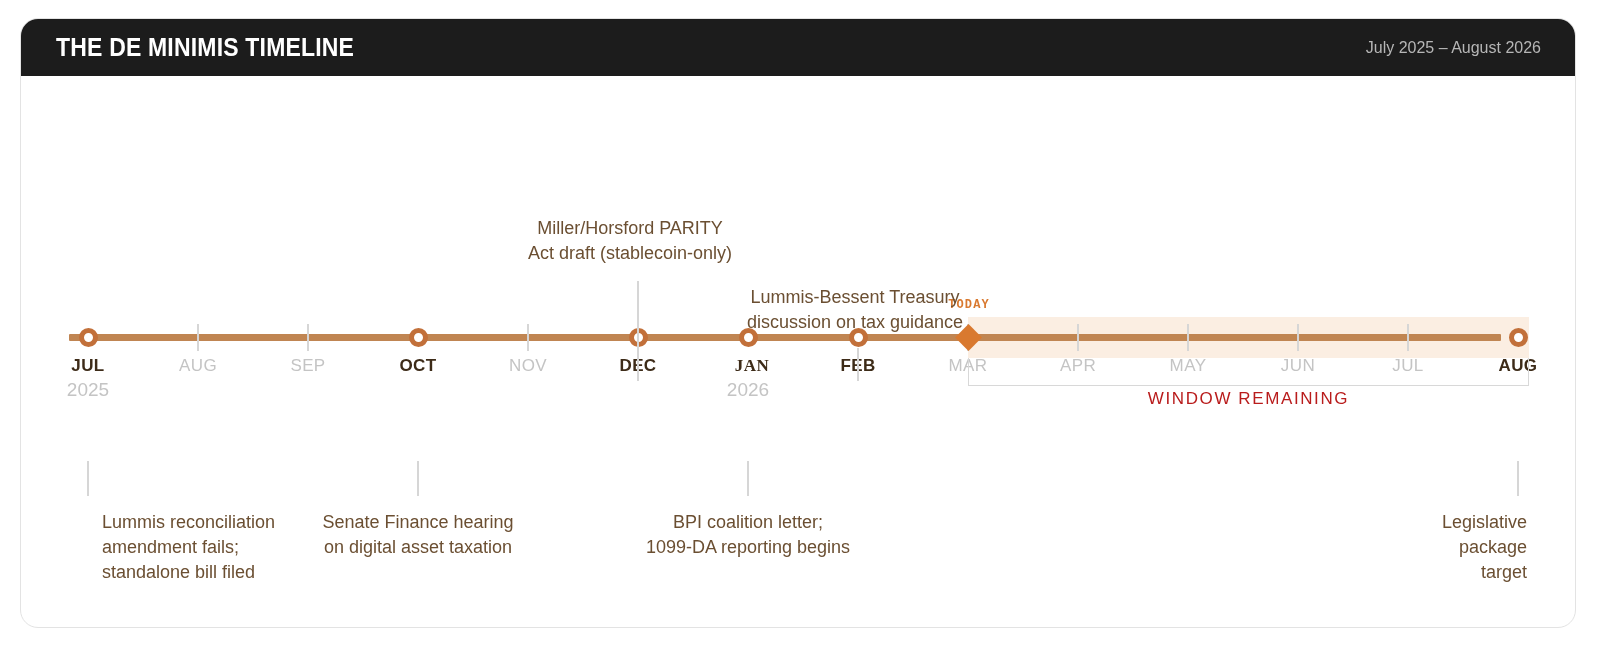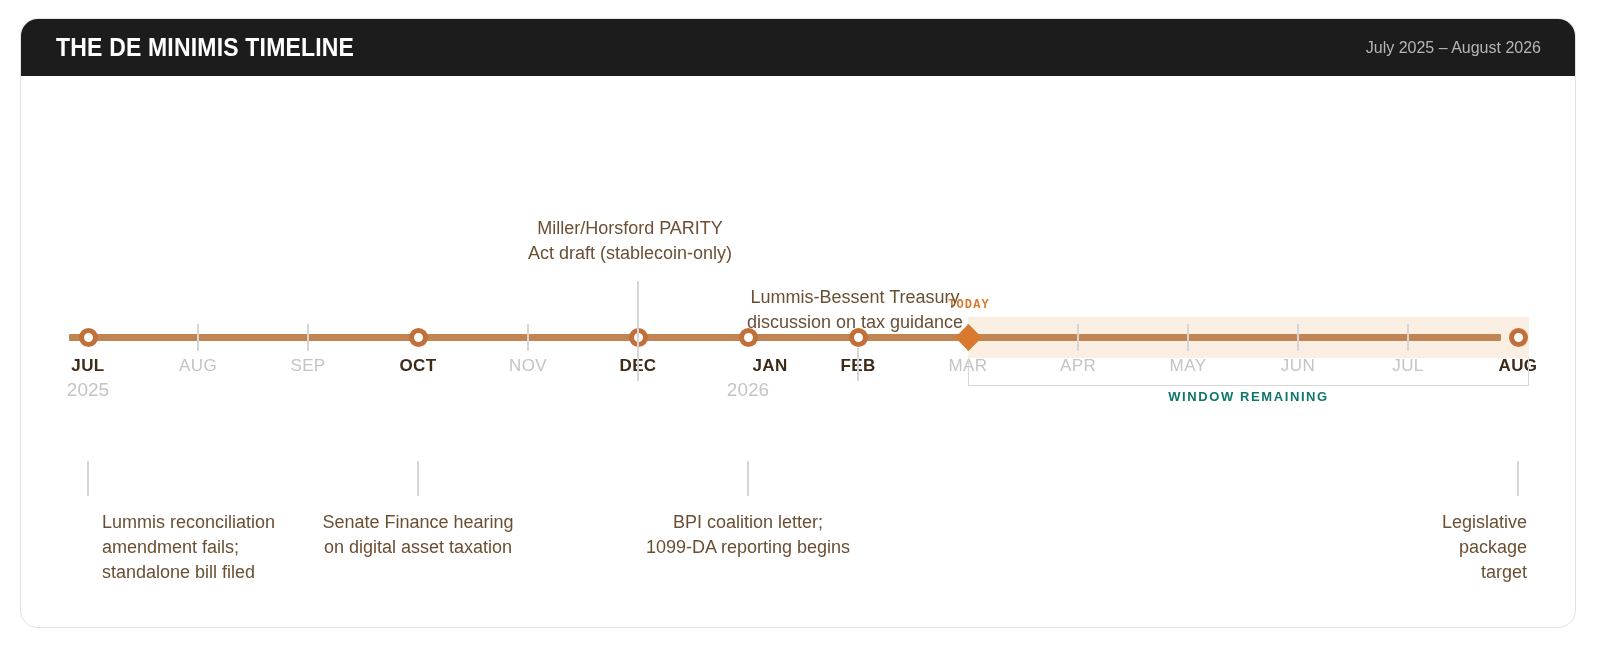--- a/index.html
+++ b/index.html
@@ -88,23 +88,23 @@
     top: 282px;
     height: 28px;
     border-left: 1.5px solid #d8d8d8;
     border-right: 1.5px solid #d8d8d8;
     border-bottom: 1.5px solid #d8d8d8;
     box-sizing: border-box;
   }
   #window-label {
     position: absolute;
     top: 313px;
-    color: #0f766e;
-    font-size: 13px;
-    font-weight: bold;
+    color: #b91c1c;
+    font-size: 17px;
+    font-weight: normal;
     letter-spacing: 1.6px;
     text-align: center;
     white-space: nowrap;
   }
 
   .tick {
     position: absolute;
     top: 248px;
     width: 1.6px;
     height: 27px;
@@ -227,21 +227,21 @@
         <div class="marker-stub" style="left: 397px;"></div>
         <div class="marker-ring" style="left: 397px;"></div>
         <div class="month-label milestone" style="left: 397px;">OCT</div>
         <div class="tick" style="left: 506.2px;"></div>
         <div class="month-label plain" style="left: 507px;">NOV</div>
         <div class="marker-stub" style="left: 617px;"></div>
         <div class="marker-ring" style="left: 617px;"></div>
         <div class="month-label milestone" style="left: 617px;">DEC</div>
         <div class="marker-stub" style="left: 727px;"></div>
         <div class="marker-ring" style="left: 727px;"></div>
-        <div class="month-label milestone" style="left: 749px;">JAN</div>
+        <div class="month-label milestone" style="left: 731px; font-family: Liberation Serif, serif;">JAN</div>
         <div class="year-label" style="left: 727px;">2026</div>
         <div class="marker-stub" style="left: 837px;"></div>
         <div class="marker-ring" style="left: 837px;"></div>
         <div class="month-label milestone" style="left: 837px;">FEB</div>
         <div class="tick" style="left: 946.2px;"></div>
         <div class="month-label plain" style="left: 947px;">MAR</div>
         <div class="tick" style="left: 1056.2px;"></div>
         <div class="month-label plain" style="left: 1057px;">APR</div>
         <div class="tick" style="left: 1166.2px;"></div>
         <div class="month-label plain" style="left: 1167px;">MAY</div>

